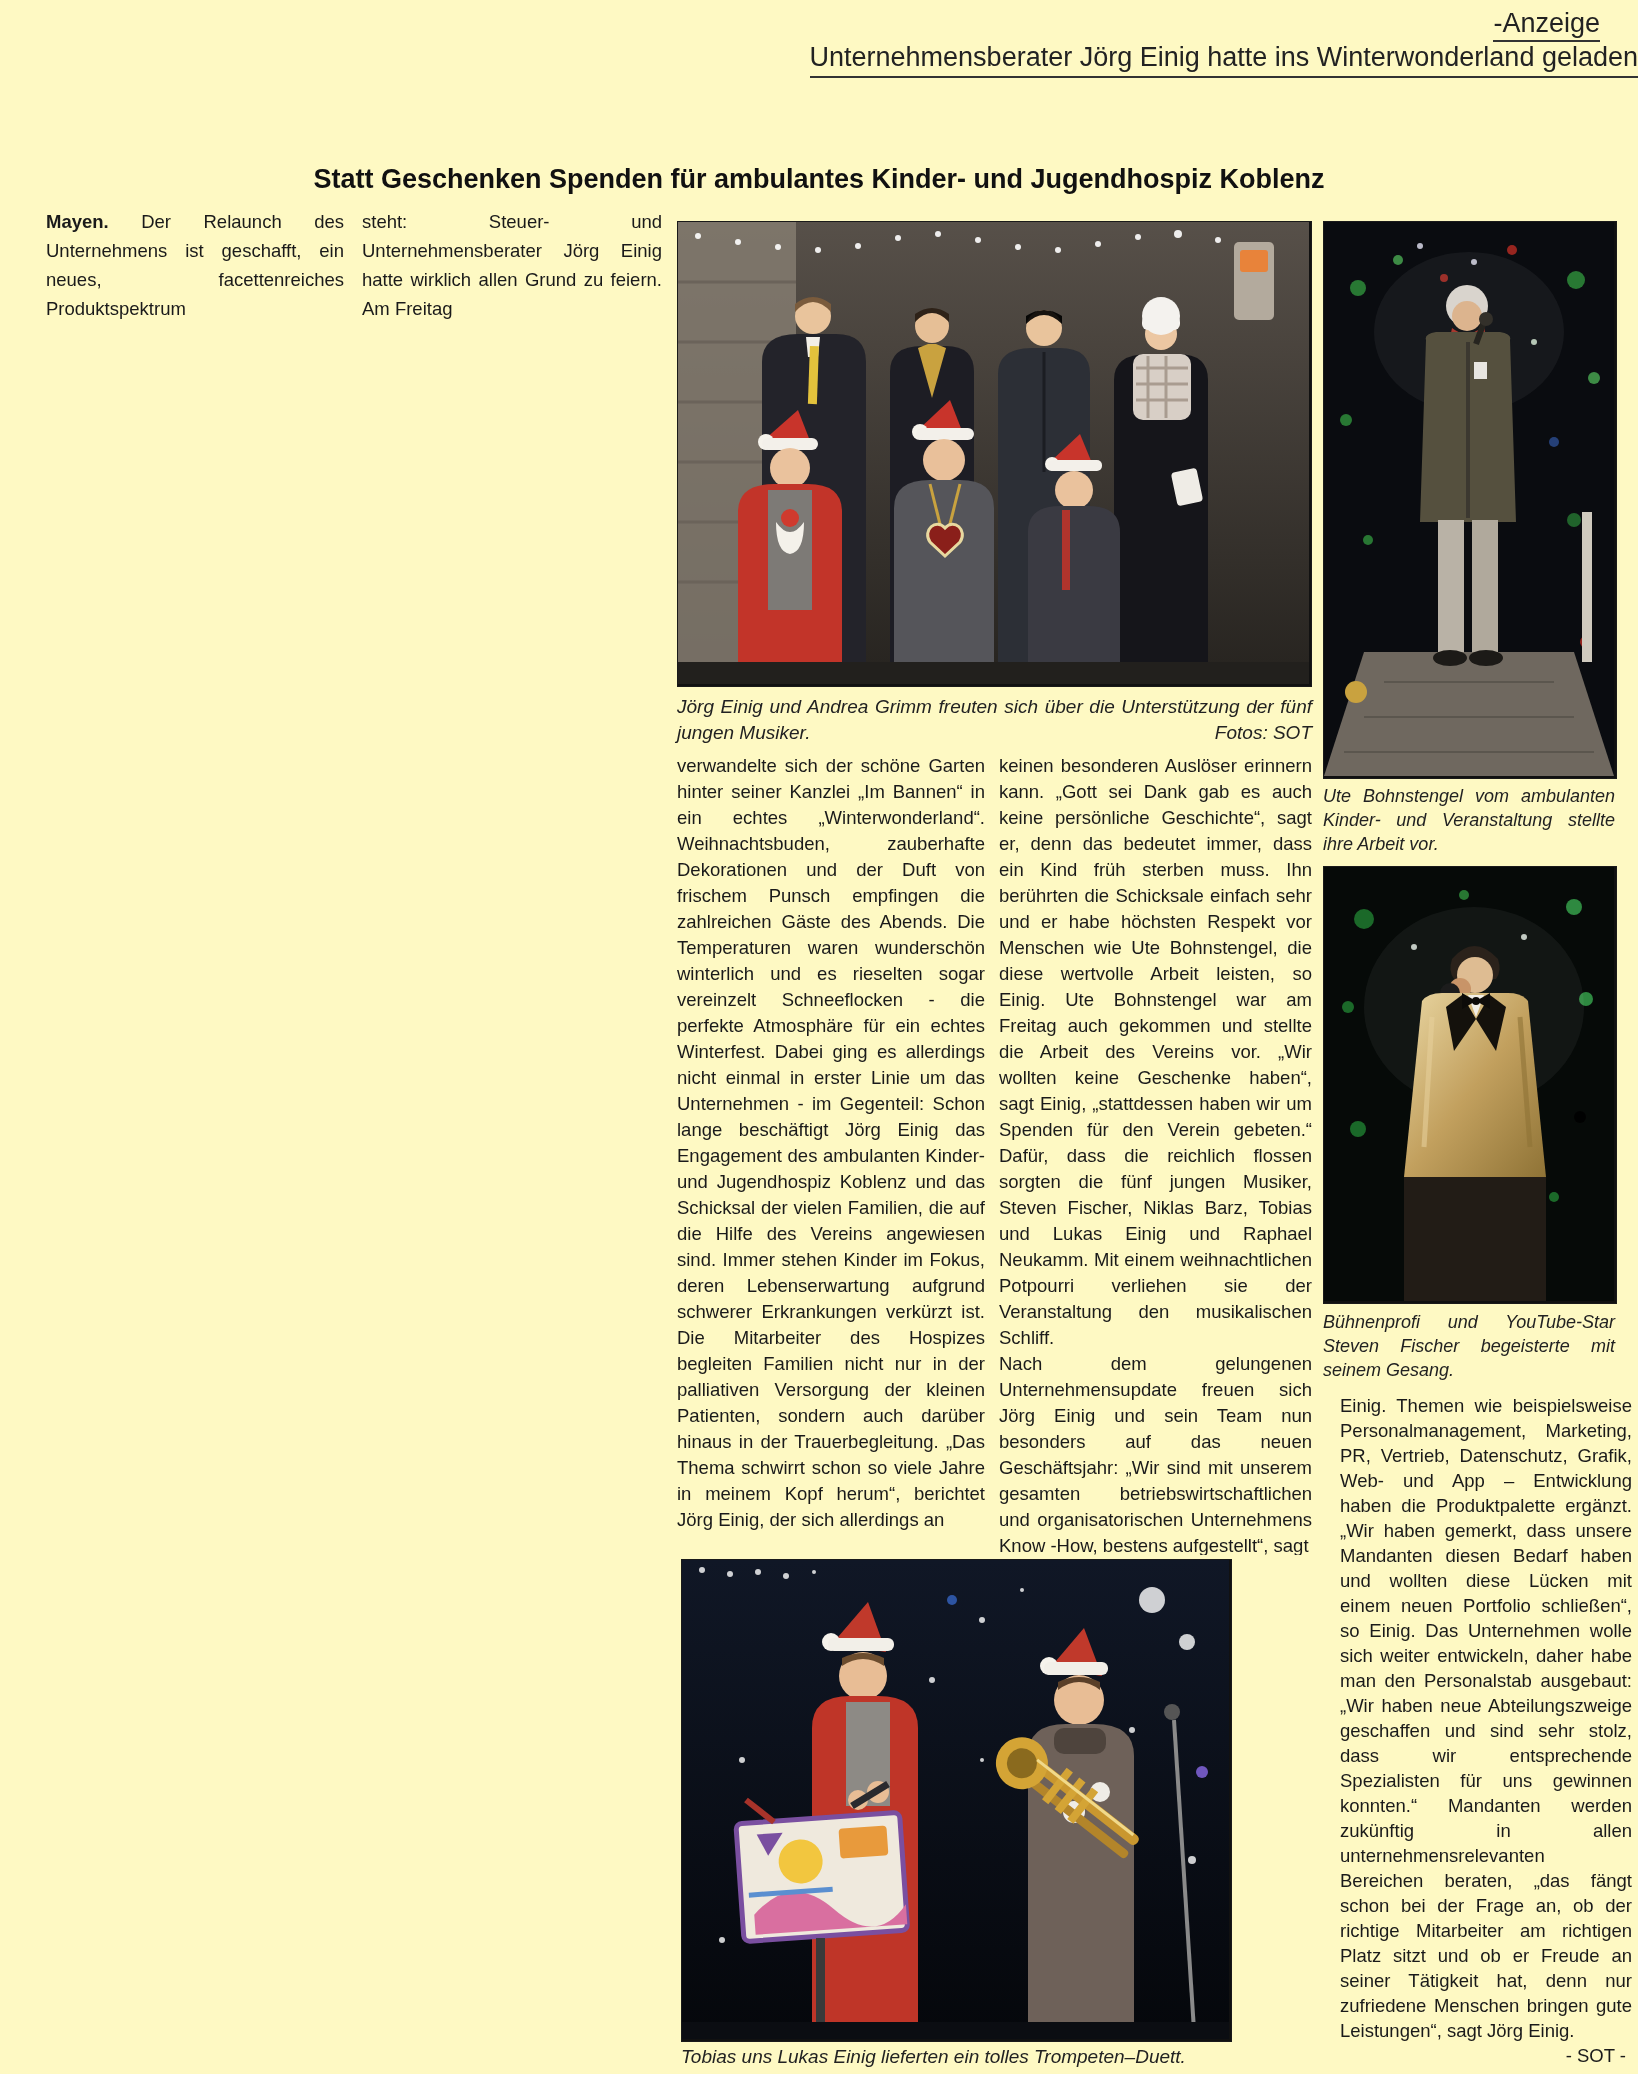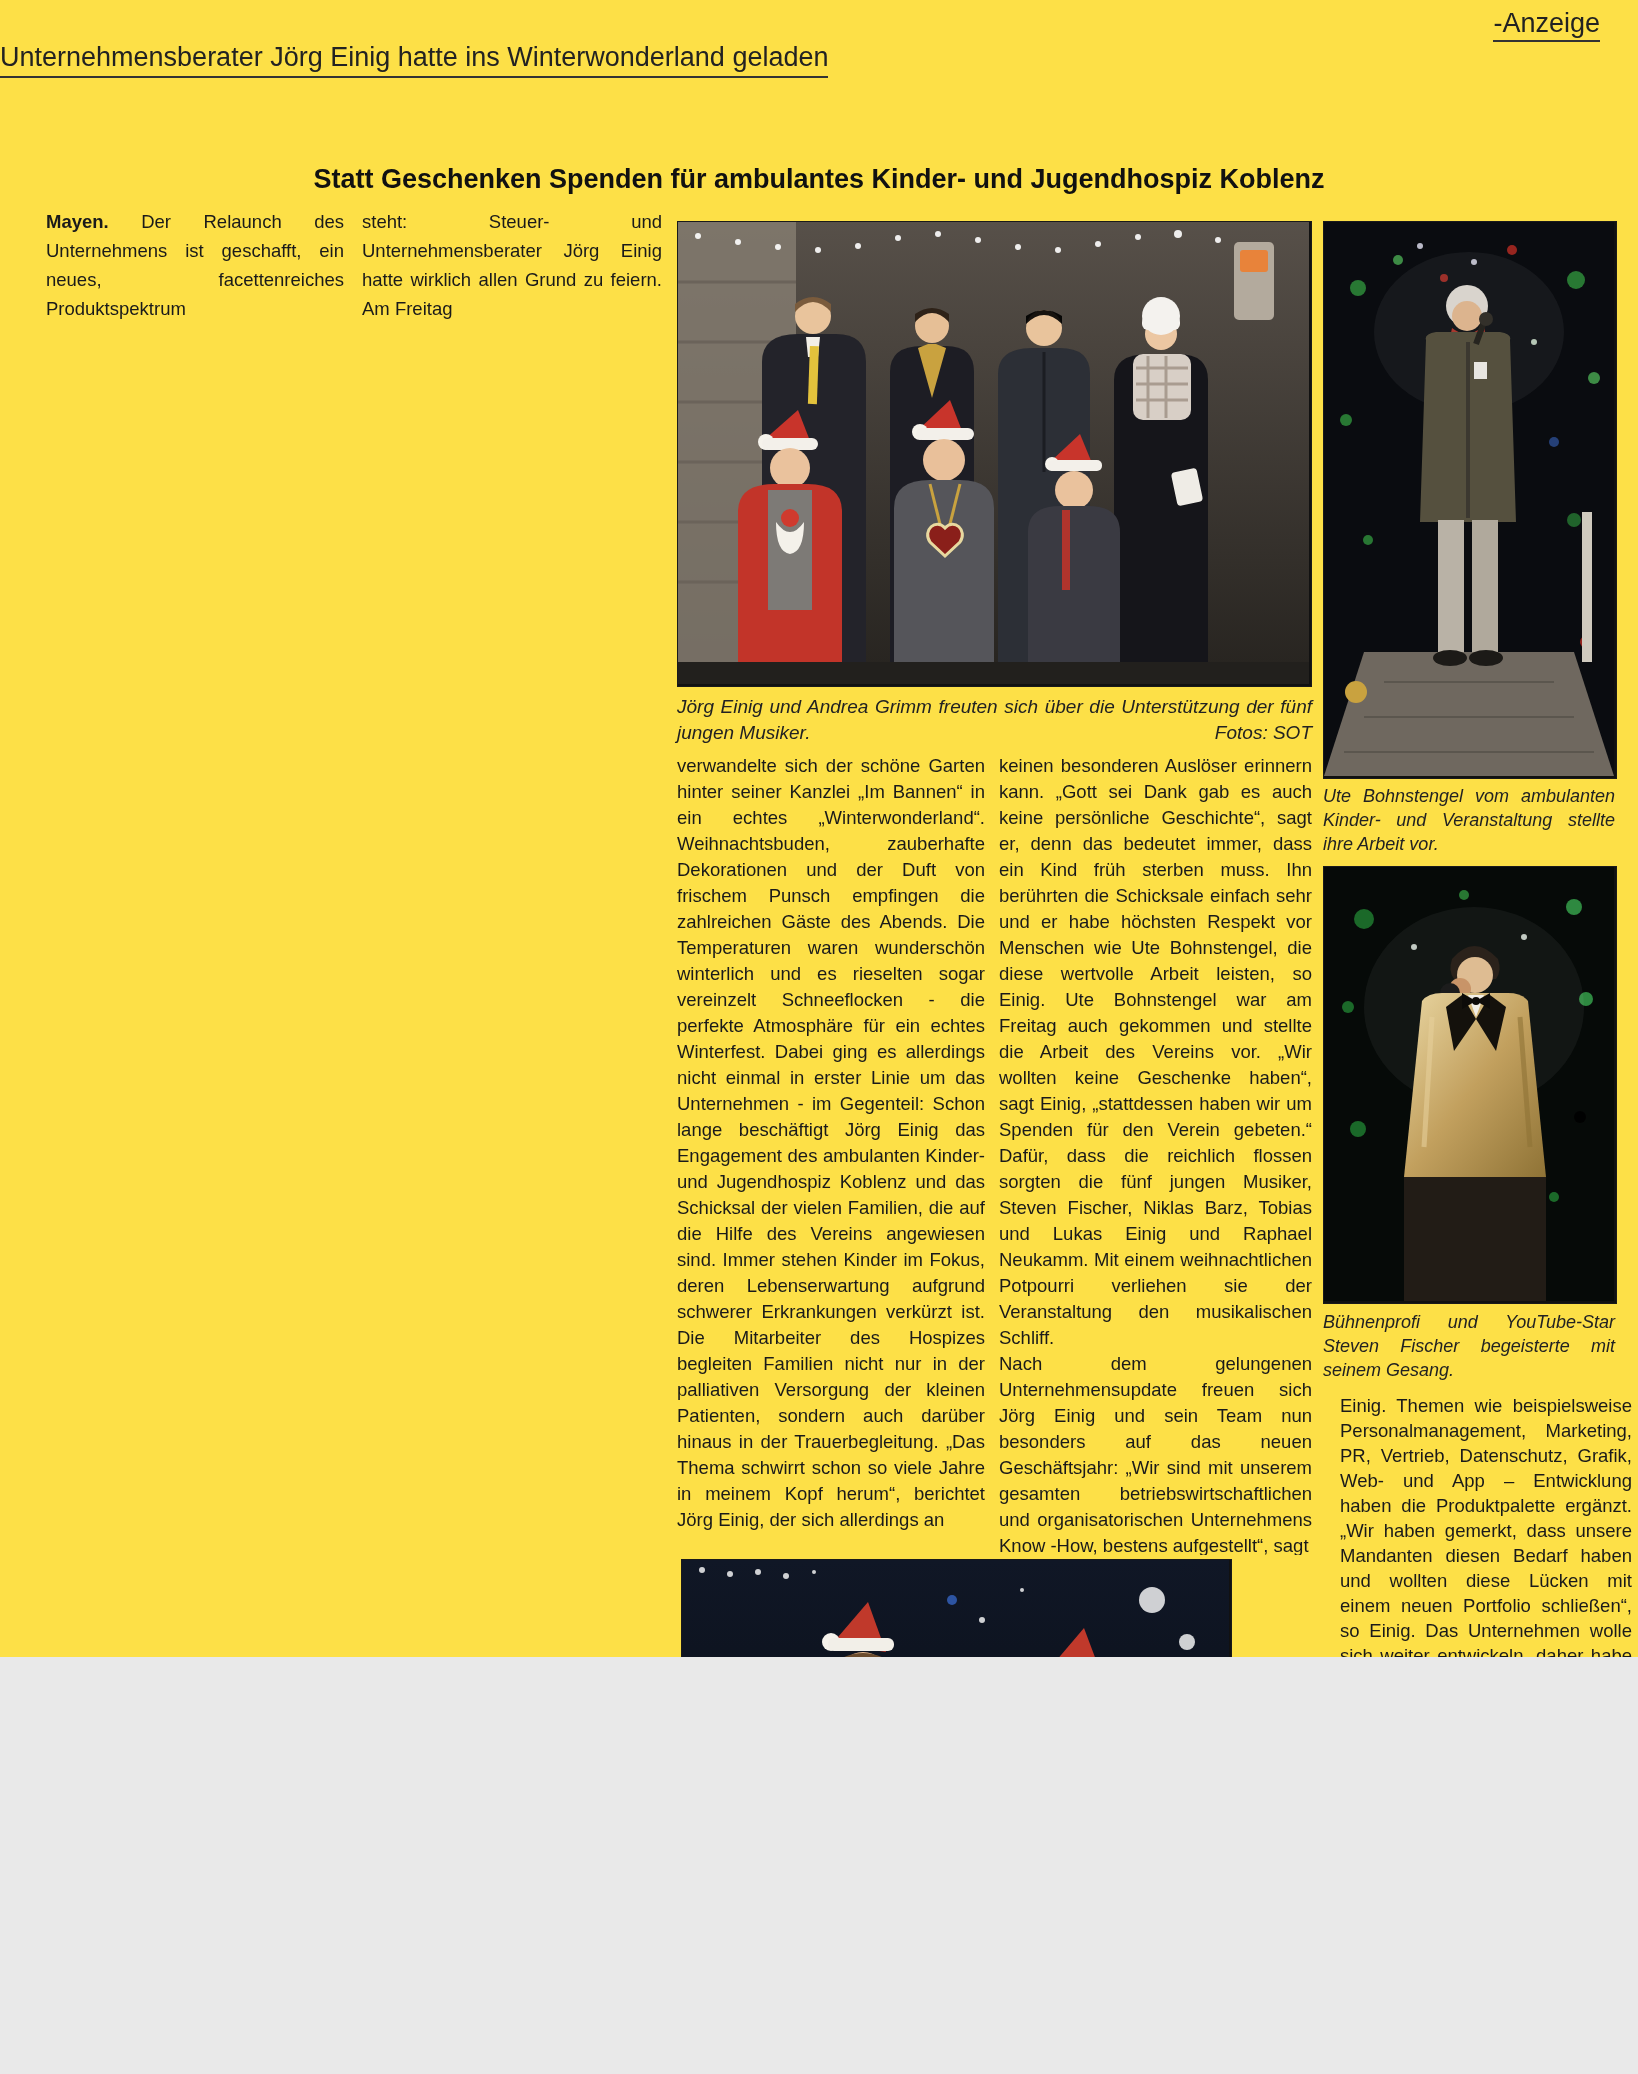--- a/index.html
+++ b/index.html
@@ -1,25 +1,25 @@
 <!DOCTYPE html>
 <html lang="de"><head>
 <meta charset="utf-8">
 <style>
   html,body{margin:0;padding:0;background:#e9e9e9;}
   .page{
-    position:relative;width:1638px;height:1657px;margin:0 auto;
-    background:#fde047;color:#1a1a1a;
+    position:relative;width:1638px;height:2074px;margin:0 auto;
+    background:#fef9c3;color:#1a1a1a;
     font-family:"Liberation Sans", sans-serif;overflow:hidden;
   }
   .ad-label{
     position:absolute;top:8px;right:38px;font-size:27px;color:#222;
     border-bottom:2px solid #333;padding-bottom:1px;
   }
-  .kicker{position:absolute;top:42px;left:0;width:100%;text-align:left;font-size:27px;color:#222;}
+  .kicker{position:absolute;top:42px;left:0;width:100%;text-align:right;font-size:27px;color:#222;}
   .kicker span{border-bottom:2px solid #333;padding-bottom:4px;}
   .headline{
     position:absolute;top:74px;left:0;width:100%;text-align:center;
     font-size:72px;font-weight:bold;letter-spacing:2px;color:#1f70d2;white-space:nowrap;
   }
   .subheadline{
     position:absolute;top:164px;left:0;width:100%;text-align:center;
     font-size:27px;font-weight:bold;color:#111;
   }
   .intro-col{position:absolute;top:207px;font-size:18.5px;line-height:29px;text-align:justify;}

